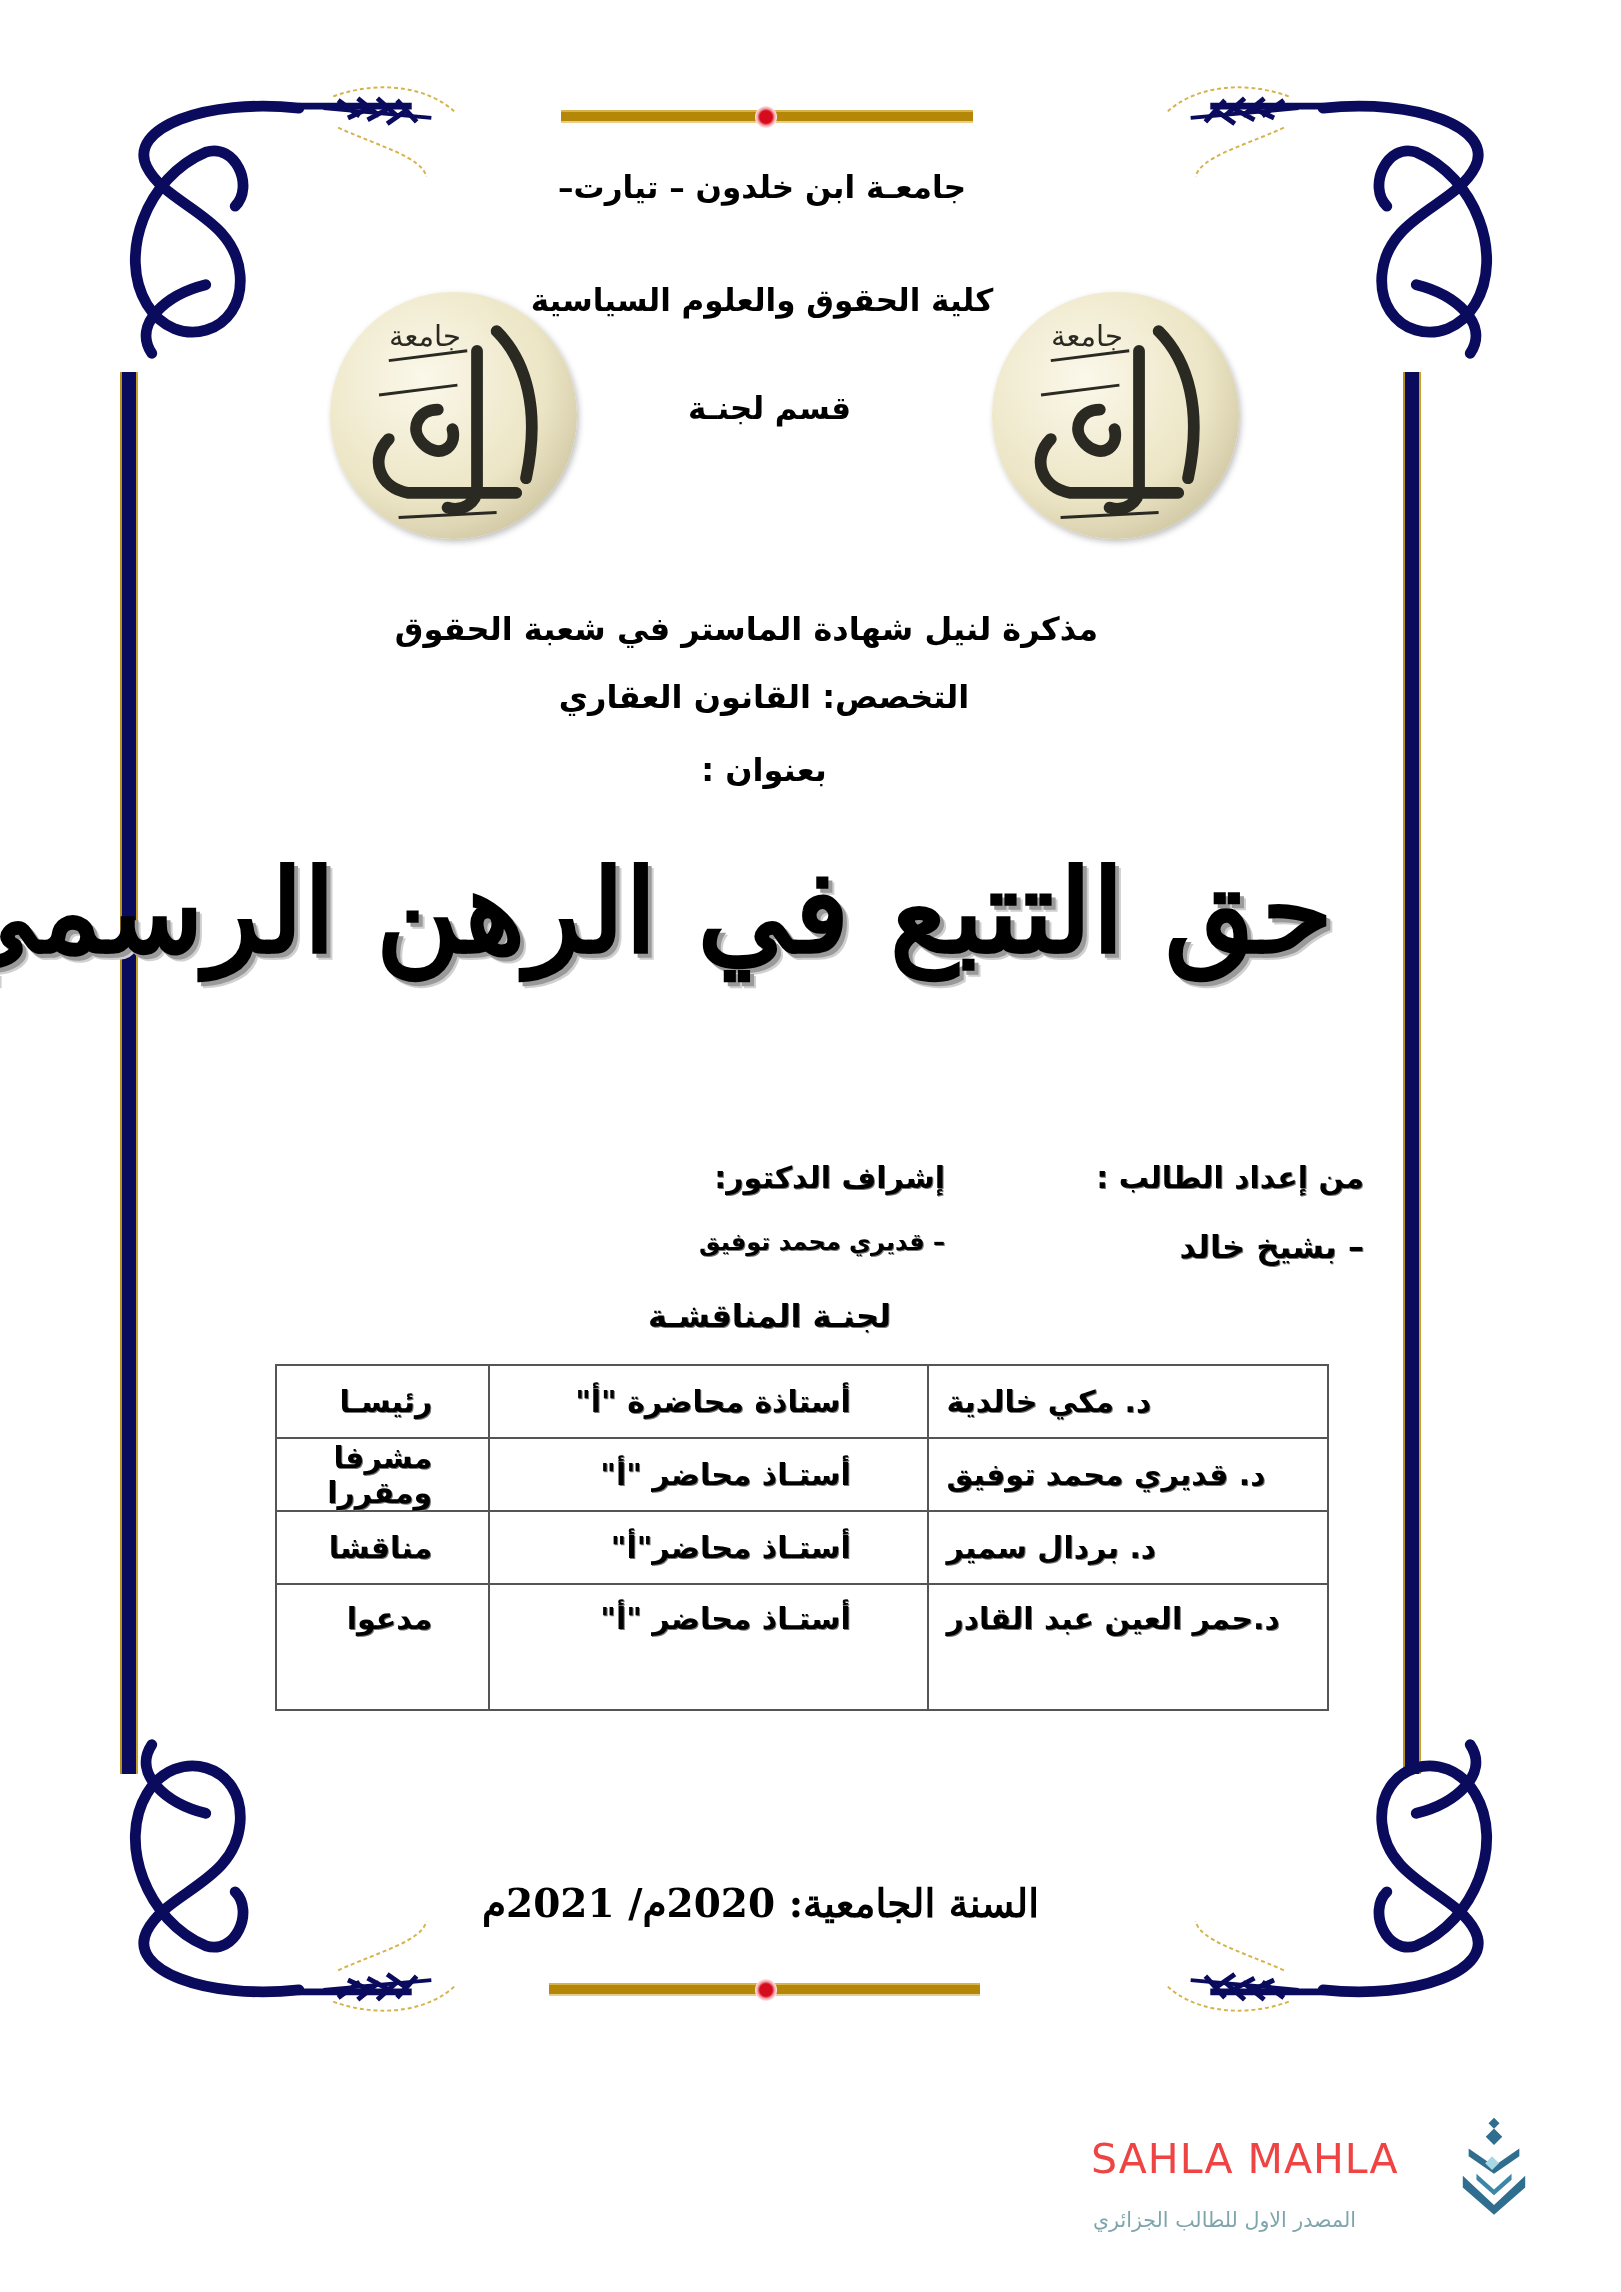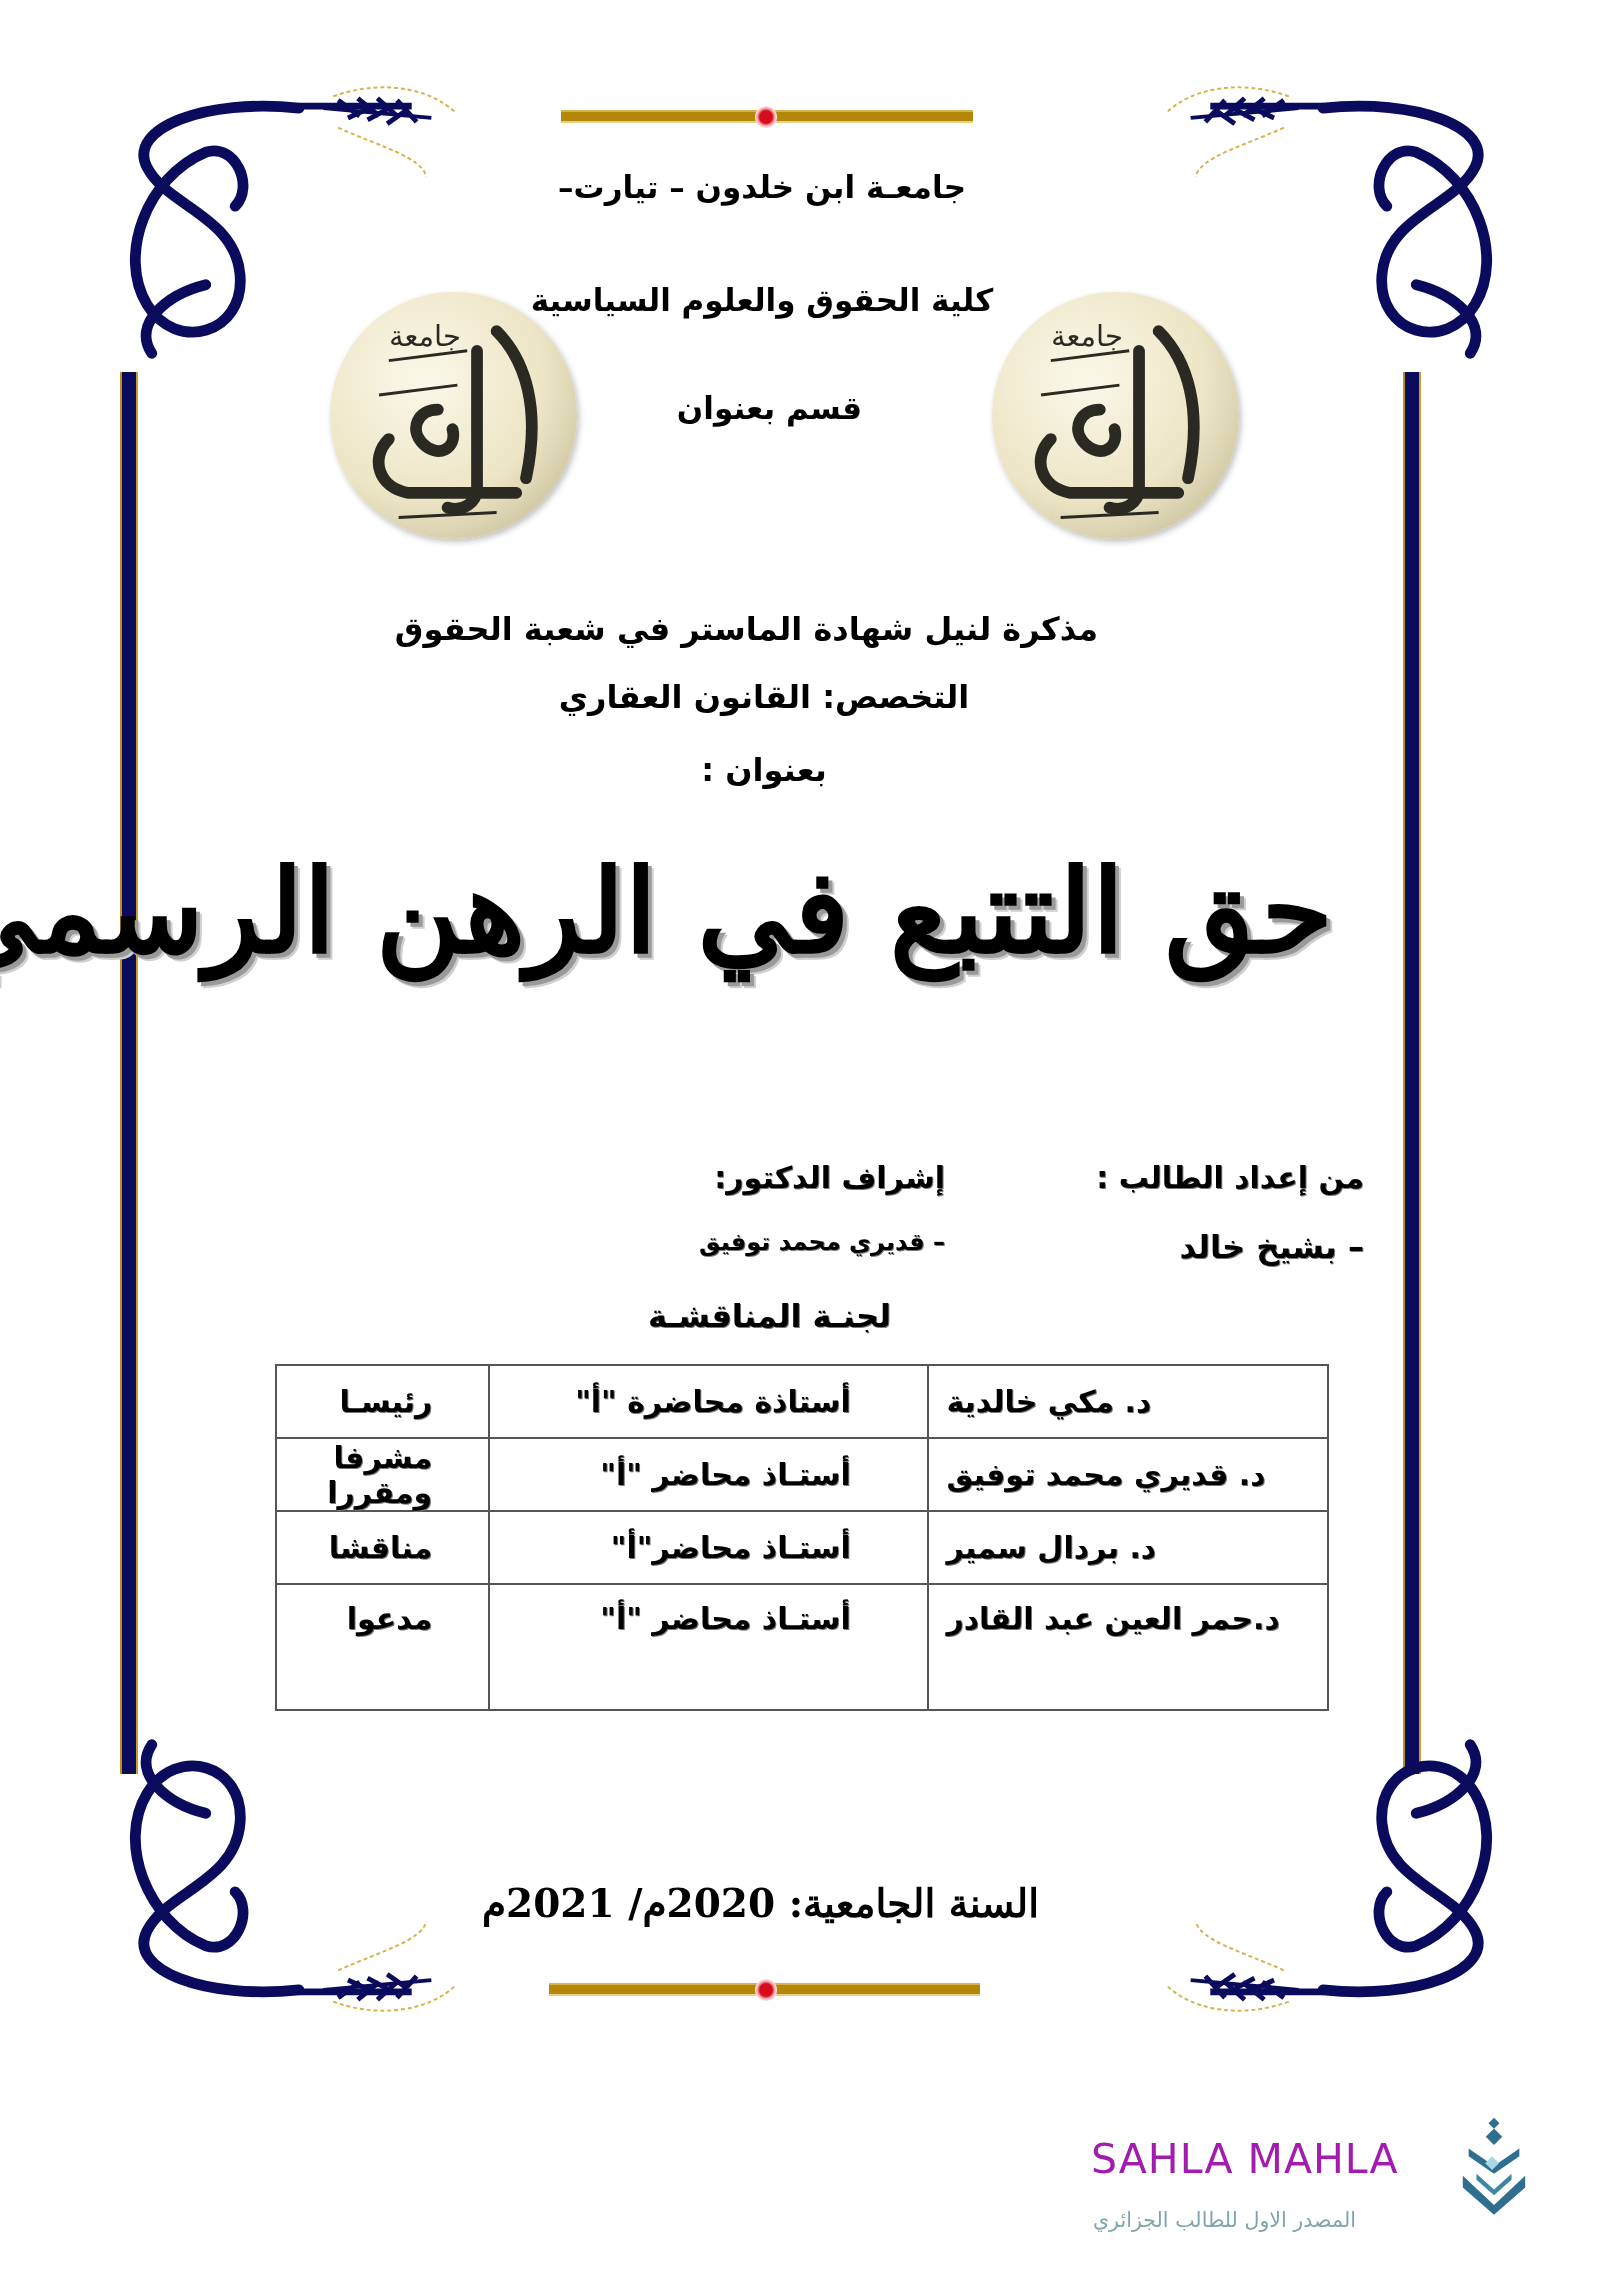--- a/index.html
+++ b/index.html
@@ -34,21 +34,21 @@
                        padding:0 17.6px; height:71px; vertical-align:middle;
                        text-shadow:1px 1px 0 #777; }
   table.committee td.c-name { width:363px; text-align:left; }
   table.committee td.c-rank { width:343px; text-align:right; padding-right:76px; }
   table.committee td.c-role { text-align:right; padding-right:56px; }
   table.committee tr.tall td { height:108px; vertical-align:top; padding-top:15.7px; }
 
   .year { font-family:"DejaVu Serif","Liberation Serif",serif; font-size:39px; }
 
   .brand-en { font-family:"DejaVu Sans","Liberation Sans",sans-serif; font-size:41px;
-              color:#a21caf; letter-spacing:1px; font-weight:normal; }
+              color:#ef4444; letter-spacing:1px; font-weight:normal; }
   .brand-ar { font-size:20.6px; color:#7ea5ad; font-weight:normal; }
 </style>
 </head>
 <body>
 
 <div>
 
   <div class="vbar" style="left:120px; top:372px; height:1402px;"></div>
   <div class="vbar" style="left:1403px; top:372px; height:1402px;"></div>
 
@@ -106,21 +106,21 @@
 <div class="seal" style="left:992px; top:292px;">
   <svg width="247" height="247" viewBox="0 0 252 252">
     <path d="M170 40 C200 70,215 120,200 190 M150 60 L150 200 C150 215,135 225,120 220 M110 120 C90 120,80 140,95 155 C110 170,130 160,125 140 M60 150 C40 170,50 200,80 205 L190 205" stroke="#2a2a22" stroke-width="12" fill="none" stroke-linecap="round"></path>
     <path d="M60 70 L140 60 M50 105 L130 95 M70 230 L170 225" stroke="#2a2a22" stroke-width="3" fill="none"></path>
   </svg>
   <span class="abs" style="left:59px; top:27.4px; font-size:29px; color:#2a2a22; font-family:'DejaVu Serif',serif; direction:rtl;">جامعة</span>
 </div>
 
 <div class="txt center" style="left:517px; width:490px; top:169px; font-size:31px;">جامعـة ابن خلدون  – تيارت–</div>
 <div class="txt center" style="left:517px; width:490px; top:282px; font-size:31px;">كلية الحقوق والعلوم السياسية</div>
-<div class="txt center" style="left:608px; width:323px; top:390px; font-size:31px;">قسم بعنوان</div>
+<div class="txt center" style="left:608px; width:323px; top:390px; font-size:31px;">قسم لجنـة</div>
 
 <div class="txt center" style="left:431px; width:667px; top:610px; font-size:32px;">مذكرة لنيل شهادة الماستر في شعبة الحقوق</div>
 <div class="txt center" style="left:529px; width:470px; top:678px; font-size:32px;">
   <span>التخصص:</span>
   <span>القانون العقاري</span>
 </div>
 <div class="txt center" style="left:676px; width:176px; top:751px; font-size:32px;">بعنوان :</div>
 
 <div class="txt center big-title" style="left:255px; width:1078px; top:843px;">حق التتبع في الرهن الرسمي</div>
 

